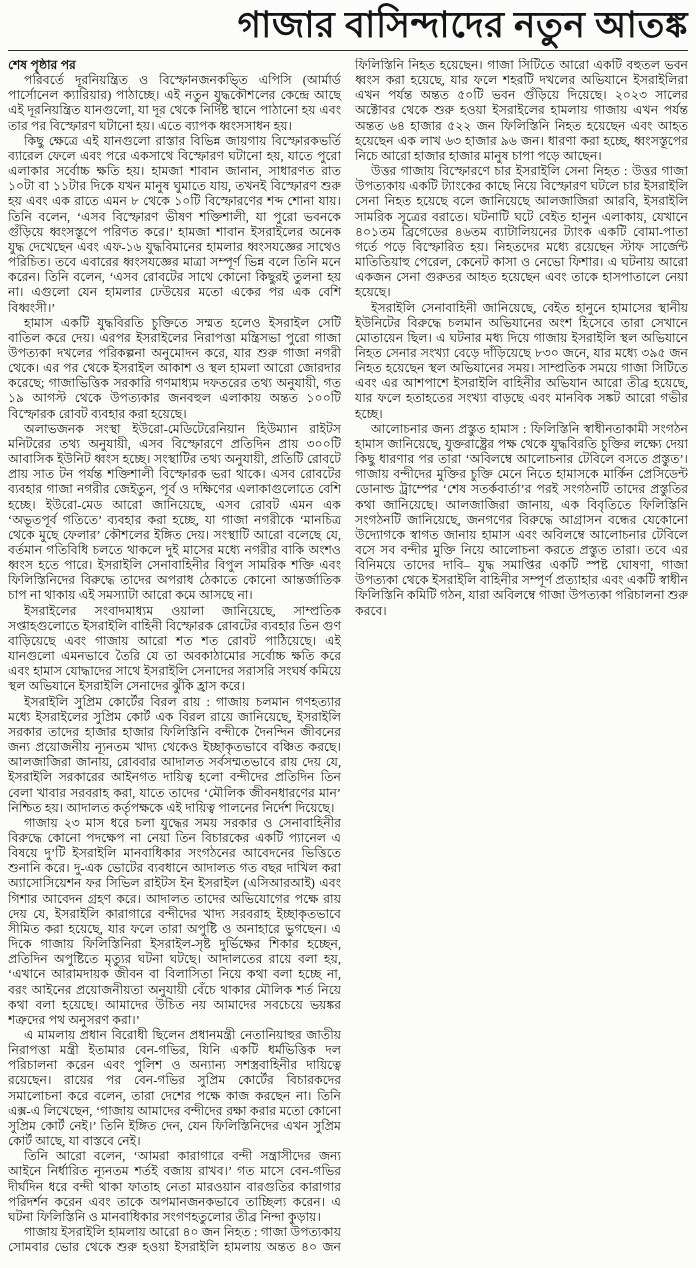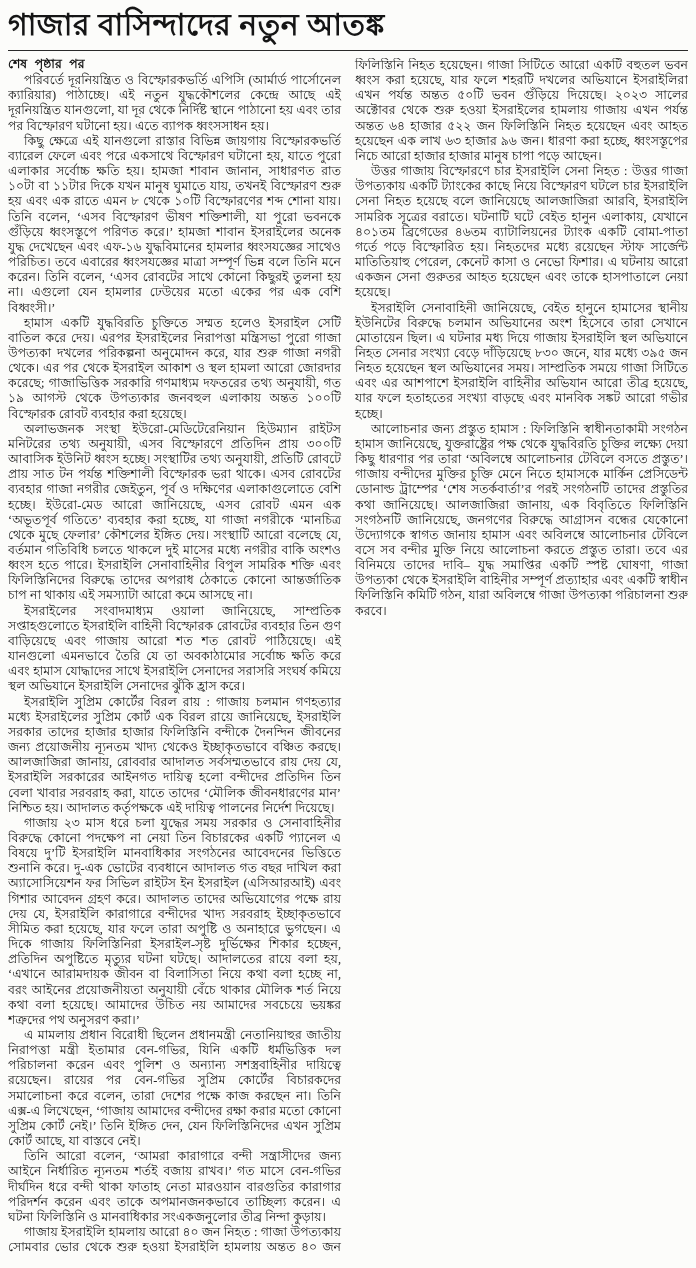--- a/index.html
+++ b/index.html
@@ -10,22 +10,22 @@
     font-family: "Liberation Serif", "DejaVu Serif", serif;
   }
   .page {
     width: 696px;
     height: 1268px;
     padding: 4px 8px 8px 8px;
     overflow: hidden;
     background: #fcfcfa;
   }
   .headline {
-    text-align: left;
-    font-size: 30px;
+    text-align: right;
+    font-size: 36px;
     line-height: 38px;
     font-weight: 700;
     letter-spacing: 0.5px;
     padding: 2px 0 4px 0;
   }
   .headline-rule {
     border: none;
     border-top: 1.5px solid #2a2a2a;
     margin: 2px 0 7px 0;
   }
@@ -39,55 +39,54 @@
     font-size: 12.4px;
     line-height: 15.15px;
     word-spacing: 0.2px;
   }
   .article-body p {
     text-indent: 16px;
   }
   p.continuation {
     font-weight: 700;
     text-indent: 0;
-    font-family: Liberation Mono, monospace;
   }
   .para-lead {
     font-weight: 400;
   }
 </style>
 </head>
 <body>
 
 <div class="page">
 
   <h1 class="headline">গাজার বাসিন্দাদের নতুন আতঙ্ক</h1>
   <hr class="headline-rule">
 
   <div class="article-body">
 
     <p class="continuation">শেষ পৃষ্ঠার পর</p>
 
-    <p><span>পরিবর্তে দূরনিয়ন্ত্রিত ও বিস্ফোরকভর্তি এপিসি (আর্মার্ড পার্সোনেল ক্যারিয়ার) পাঠাচ্ছে। এই নতুন যুদ্ধকৌশলের কেন্দ্রে আছে এই দূরনিয়ন্ত্রিত যানগুলো, যা দূর থেকে নির্দিষ্ট স্থানে পাঠানো হয় এবং তার পর বিস্ফোরণ ঘটানো হয়। এতে ব্যাপক ধ্বংসসাধন হয়।</span></p>
+    <p><span>পরিবর্তে দূরনিয়ন্ত্রিত ও বিস্ফোনজনকভ্তি এপিসি (আর্মার্ড পার্সোনেল ক্যারিয়ার) পাঠাচ্ছে। এই নতুন যুদ্ধকৌশলের কেন্দ্রে আছে এই দূরনিয়ন্ত্রিত যানগুলো, যা দূর থেকে নির্দিষ্ট স্থানে পাঠানো হয় এবং তার পর বিস্ফোরণ ঘটানো হয়। এতে ব্যাপক ধ্বংসসাধন হয়।</span></p>
 
     <p><span>কিছু ক্ষেত্রে এই যানগুলো রাস্তার বিভিন্ন জায়গায় বিস্ফোরকভর্তি ব্যারেল ফেলে এবং পরে একসাথে বিস্ফোরণ ঘটানো হয়, যাতে পুরো এলাকার সর্বোচ্চ ক্ষতি হয়। হামজা শাবান জানান, সাধারণত রাত ১০টা বা ১১টার দিকে যখন মানুষ ঘুমাতে যায়, তখনই বিস্ফোরণ শুরু হয় এবং এক রাতে এমন ৮ থেকে ১০টি বিস্ফোরণের শব্দ শোনা যায়। তিনি বলেন, ‘এসব বিস্ফোরণ ভীষণ শক্তিশালী, যা পুরো ভবনকে গুঁড়িয়ে ধ্বংসস্তূপে পরিণত করে।’ হামজা শাবান ইসরাইলের অনেক যুদ্ধ দেখেছেন এবং এফ-১৬ যুদ্ধবিমানের হামলার ধ্বংসযজ্ঞের সাথেও পরিচিত। তবে এবারের ধ্বংসযজ্ঞের মাত্রা সম্পূর্ণ ভিন্ন বলে তিনি মনে করেন। তিনি বলেন, ‘এসব রোবটের সাথে কোনো কিছুরই তুলনা হয় না। এগুলো যেন হামলার ঢেউয়ের মতো একের পর এক বেশি বিধ্বংসী।’</span></p>
 
     <p><span>হামাস একটি যুদ্ধবিরতি চুক্তিতে সম্মত হলেও ইসরাইল সেটি বাতিল করে দেয়। এরপর ইসরাইলের নিরাপত্তা মন্ত্রিসভা পুরো গাজা উপত্যকা দখলের পরিকল্পনা অনুমোদন করে, যার শুরু গাজা নগরী থেকে। এর পর থেকে ইসরাইল আকাশ ও স্থল হামলা আরো জোরদার করেছে; গাজাভিত্তিক সরকারি গণমাধ্যম দফতরের তথ্য অনুযায়ী, গত ১৯ আগস্ট থেকে উপত্যকার জনবহুল এলাকায় অন্তত ১০০টি বিস্ফোরক রোবট ব্যবহার করা হয়েছে।</span></p>
 
     <p><span>অলাভজনক সংস্থা ইউরো-মেডিটেরেনিয়ান হিউম্যান রাইটস মনিটরের তথ্য অনুযায়ী, এসব বিস্ফোরণে প্রতিদিন প্রায় ৩০০টি আবাসিক ইউনিট ধ্বংস হচ্ছে। সংস্থাটির তথ্য অনুযায়ী, প্রতিটি রোবটে প্রায় সাত টন পর্যন্ত শক্তিশালী বিস্ফোরক ভরা থাকে। এসব রোবটের ব্যবহার গাজা নগরীর জেইতুন, পূর্ব ও দক্ষিণের এলাকাগুলোতে বেশি হচ্ছে। ইউরো-মেড আরো জানিয়েছে, এসব রোবট এমন এক ‘অভূতপূর্ব গতিতে’ ব্যবহার করা হচ্ছে, যা গাজা নগরীকে ‘মানচিত্র থেকে মুছে ফেলার’ কৌশলের ইঙ্গিত দেয়। সংস্থাটি আরো বলেছে যে, বর্তমান গতিবিধি চলতে থাকলে দুই মাসের মধ্যে নগরীর বাকি অংশও ধ্বংস হতে পারে। ইসরাইলি সেনাবাহিনীর বিপুল সামরিক শক্তি এবং ফিলিস্তিনিদের বিরুদ্ধে তাদের অপরাধ ঠেকাতে কোনো আন্তর্জাতিক চাপ না থাকায় এই সমস্যাটা আরো কমে আসছে না।</span></p>
 
     <p><span>ইসরাইলের সংবাদমাধ্যম ওয়ালা জানিয়েছে, সাম্প্রতিক সপ্তাহগুলোতে ইসরাইলি বাহিনী বিস্ফোরক রোবটের ব্যবহার তিন গুণ বাড়িয়েছে এবং গাজায় আরো শত শত রোবট পাঠিয়েছে। এই যানগুলো এমনভাবে তৈরি যে তা অবকাঠামোর সর্বোচ্চ ক্ষতি করে এবং হামাস যোদ্ধাদের সাথে ইসরাইলি সেনাদের সরাসরি সংঘর্ষ কমিয়ে স্থল অভিযানে ইসরাইলি সেনাদের ঝুঁকি হ্রাস করে।</span></p>
 
     <p><b class="para-lead">ইসরাইলি সুপ্রিম কোর্টের বিরল রায় : </b><span>গাজায় চলমান গণহত্যার মধ্যে ইসরাইলের সুপ্রিম কোর্ট এক বিরল রায়ে জানিয়েছে, ইসরাইলি সরকার তাদের হাজার হাজার ফিলিস্তিনি বন্দীকে দৈনন্দিন জীবনের জন্য প্রয়োজনীয় ন্যূনতম খাদ্য থেকেও ইচ্ছাকৃতভাবে বঞ্চিত করছে। আলজাজিরা জানায়, রোববার আদালত সর্বসম্মতভাবে রায় দেয় যে, ইসরাইলি সরকারের আইনগত দায়িত্ব হলো বন্দীদের প্রতিদিন তিন বেলা খাবার সরবরাহ করা, যাতে তাদের ‘মৌলিক জীবনধারণের মান’ নিশ্চিত হয়। আদালত কর্তৃপক্ষকে এই দায়িত্ব পালনের নির্দেশ দিয়েছে।</span></p>
 
     <p><span>গাজায় ২৩ মাস ধরে চলা যুদ্ধের সময় সরকার ও সেনাবাহিনীর বিরুদ্ধে কোনো পদক্ষেপ না নেয়া তিন বিচারকের একটি প্যানেল এ বিষয়ে দু’টি ইসরাইলি মানবাধিকার সংগঠনের আবেদনের ভিত্তিতে শুনানি করে। দু-এক ভোটের ব্যবধানে আদালত গত বছর দাখিল করা অ্যাসোসিয়েশন ফর সিভিল রাইটস ইন ইসরাইল (এসিআরআই) এবং গিশার আবেদন গ্রহণ করে। আদালত তাদের অভিযোগের পক্ষে রায় দেয় যে, ইসরাইলি কারাগারে বন্দীদের খাদ্য সরবরাহ ইচ্ছাকৃতভাবে সীমিত করা হয়েছে, যার ফলে তারা অপুষ্টি ও অনাহারে ভুগছেন। এ দিকে গাজায় ফিলিস্তিনিরা ইসরাইল-সৃষ্ট দুর্ভিক্ষের শিকার হচ্ছেন, প্রতিদিন অপুষ্টিতে মৃত্যুর ঘটনা ঘটছে। আদালতের রায়ে বলা হয়, ‘এখানে আরামদায়ক জীবন বা বিলাসিতা নিয়ে কথা বলা হচ্ছে না, বরং আইনের প্রয়োজনীয়তা অনুযায়ী বেঁচে থাকার মৌলিক শর্ত নিয়ে কথা বলা হয়েছে। আমাদের উচিত নয় আমাদের সবচেয়ে ভয়ঙ্কর শত্রুদের পথ অনুসরণ করা।’</span></p>
 
     <p><span>এ মামলায় প্রধান বিরোধী ছিলেন প্রধানমন্ত্রী নেতানিয়াহুর জাতীয় নিরাপত্তা মন্ত্রী ইতামার বেন-গভির, যিনি একটি ধর্মভিত্তিক দল পরিচালনা করেন এবং পুলিশ ও অন্যান্য সশস্ত্রবাহিনীর দায়িত্বে রয়েছেন। রায়ের পর বেন-গভির সুপ্রিম কোর্টের বিচারকদের সমালোচনা করে বলেন, তারা দেশের পক্ষে কাজ করছেন না। তিনি এক্স-এ লিখেছেন, ‘গাজায় আমাদের বন্দীদের রক্ষা করার মতো কোনো সুপ্রিম কোর্ট নেই।’ তিনি ইঙ্গিত দেন, যেন ফিলিস্তিনিদের এখন সুপ্রিম কোর্ট আছে, যা বাস্তবে নেই।</span></p>
 
-    <p><span>তিনি আরো বলেন, ‘আমরা কারাগারে বন্দী সন্ত্রাসীদের জন্য আইনে নির্ধারিত ন্যূনতম শর্তই বজায় রাখব।’ গত মাসে বেন-গভির দীর্ঘদিন ধরে বন্দী থাকা ফাতাহ নেতা মারওয়ান বারগুতির কারাগার পরিদর্শন করেন এবং তাকে অপমানজনকভাবে তাচ্ছিল্য করেন। এ ঘটনা ফিলিস্তিনি ও মানবাধিকার সংএকজনুলোর তীব্র নিন্দা কুড়ায়।</span></p>
+    <p><span>তিনি আরো বলেন, ‘আমরা কারাগারে বন্দী সন্ত্রাসীদের জন্য আইনে নির্ধারিত ন্যূনতম শর্তই বজায় রাখব।’ গত মাসে বেন-গভির দীর্ঘদিন ধরে বন্দী থাকা ফাতাহ নেতা মারওয়ান বারগুতির কারাগার পরিদর্শন করেন এবং তাকে অপমানজনকভাবে তাচ্ছিল্য করেন। এ ঘটনা ফিলিস্তিনি ও মানবাধিকার সংগণহতুলোর তীব্র নিন্দা কুড়ায়।</span></p>
 
     <p><b class="para-lead">গাজায় ইসরাইলি হামলায় আরো ৪০ জন নিহত : </b><span>গাজা উপত্যকায় সোমবার ভোর থেকে শুরু হওয়া ইসরাইলি হামলায় অন্তত ৪০ জন ফিলিস্তিনি নিহত হয়েছেন। গাজা সিটিতে আরো একটি বহুতল ভবন ধ্বংস করা হয়েছে, যার ফলে শহরটি দখলের অভিযানে ইসরাইলিরা এখন পর্যন্ত অন্তত ৫০টি ভবন গুঁড়িয়ে দিয়েছে। ২০২৩ সালের অক্টোবর থেকে শুরু হওয়া ইসরাইলের হামলায় গাজায় এখন পর্যন্ত অন্তত ৬৪ হাজার ৫২২ জন ফিলিস্তিনি নিহত হয়েছেন এবং আহত হয়েছেন এক লাখ ৬৩ হাজার ৯৬ জন। ধারণা করা হচ্ছে, ধ্বংসস্তূপের নিচে আরো হাজার হাজার মানুষ চাপা পড়ে আছেন।</span></p>
 
     <p><b class="para-lead">উত্তর গাজায় বিস্ফোরণে চার ইসরাইলি সেনা নিহত : </b><span>উত্তর গাজা উপত্যকায় একটি ট্যাংকের কাছে নিয়ে বিস্ফোরণ ঘটলে চার ইসরাইলি সেনা নিহত হয়েছে বলে জানিয়েছে আলজাজিরা আরবি, ইসরাইলি সামরিক সূত্রের বরাতে। ঘটনাটি ঘটে বেইত হানুন এলাকায়, যেখানে ৪০১তম ব্রিগেডের ৪৬তম ব্যাটালিয়নের ট্যাংক একটি বোমা-পাতা গর্তে পড়ে বিস্ফোরিত হয়। নিহতদের মধ্যে রয়েছেন স্টাফ সার্জেন্ট মাতিতিয়াহু পেরেল, কেনেট কাসা ও নেভো ফিশার। এ ঘটনায় আরো একজন সেনা গুরুতর আহত হয়েছেন এবং তাকে হাসপাতালে নেয়া হয়েছে।</span></p>
 
     <p><span>ইসরাইলি সেনাবাহিনী জানিয়েছে, বেইত হানুনে হামাসের স্থানীয় ইউনিটের বিরুদ্ধে চলমান অভিযানের অংশ হিসেবে তারা সেখানে মোতায়েন ছিল। এ ঘটনার মধ্য দিয়ে গাজায় ইসরাইলি স্থল অভিযানে নিহত সেনার সংখ্যা বেড়ে দাঁড়িয়েছে ৮৩০ জনে, যার মধ্যে ৩৯৫ জন নিহত হয়েছেন স্থল অভিযানের সময়। সাম্প্রতিক সময়ে গাজা সিটিতে এবং এর আশপাশে ইসরাইলি বাহিনীর অভিযান আরো তীব্র হয়েছে, যার ফলে হতাহতের সংখ্যা বাড়ছে এবং মানবিক সঙ্কট আরো গভীর হচ্ছে।</span></p>
 
     <p><b class="para-lead">আলোচনার জন্য প্রস্তুত হামাস : </b><span>ফিলিস্তিনি স্বাধীনতাকামী সংগঠন হামাস জানিয়েছে, যুক্তরাষ্ট্রের পক্ষ থেকে যুদ্ধবিরতি চুক্তির লক্ষ্যে দেয়া কিছু ধারণার পর তারা ‘অবিলম্বে আলোচনার টেবিলে বসতে প্রস্তুত’। গাজায় বন্দীদের মুক্তির চুক্তি মেনে নিতে হামাসকে মার্কিন প্রেসিডেন্ট ডোনাল্ড ট্রাম্পের ‘শেষ সতর্কবার্তা’র পরই সংগঠনটি তাদের প্রস্তুতির কথা জানিয়েছে। আলজাজিরা জানায়, এক বিবৃতিতে ফিলিস্তিনি সংগঠনটি জানিয়েছে, জনগণের বিরুদ্ধে আগ্রাসন বন্ধের যেকোনো উদ্যোগকে স্বাগত জানায় হামাস এবং অবিলম্বে আলোচনার টেবিলে বসে সব বন্দীর মুক্তি নিয়ে আলোচনা করতে প্রস্তুত তারা। তবে এর বিনিময়ে তাদের দাবি– যুদ্ধ সমাপ্তির একটি স্পষ্ট ঘোষণা, গাজা উপত্যকা থেকে ইসরাইলি বাহিনীর সম্পূর্ণ প্রত্যাহার এবং একটি স্বাধীন ফিলিস্তিনি কমিটি গঠন, যারা অবিলম্বে গাজা উপত্যকা পরিচালনা শুরু করবে।</span></p>
 
   </div>

